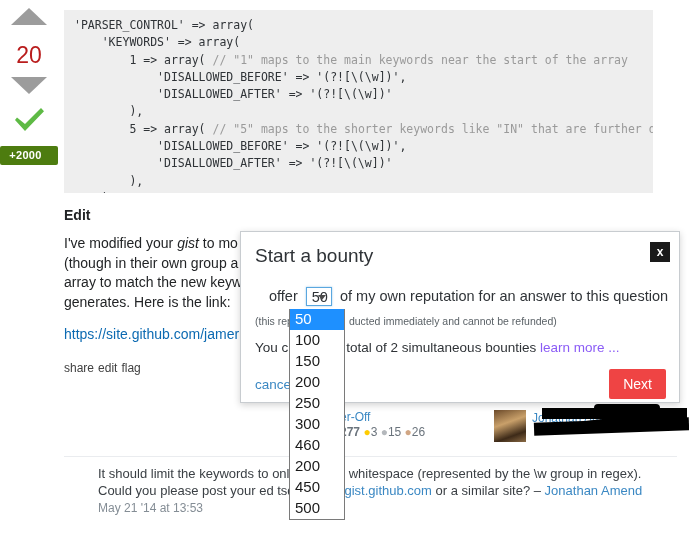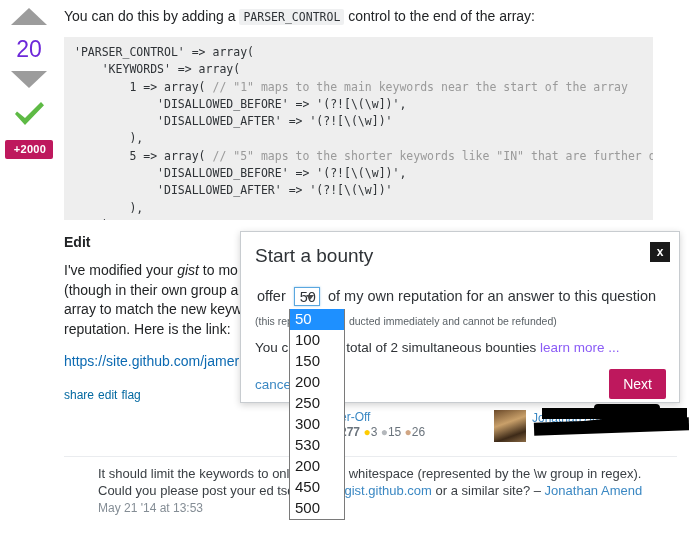--- a/index.html
+++ b/index.html
@@ -28,32 +28,32 @@
     border-bottom: 17px solid #9c9c9c;
     margin-top: 8px;
   }
   .arrow-down {
     border-left: 18px solid transparent;
     border-right: 18px solid transparent;
     border-top: 17px solid #9c9c9c;
     margin-top: 9px;
   }
   .votecount {
-    font-size: 23px; color: #6d28d9; line-height: 26px;
-    margin-top: 11px; font-family: "Liberation Sans", sans-serif;
+    font-size: 23px; color: #b91c1c; line-height: 26px;
+    margin-top: 17px; font-family: "Liberation Sans", sans-serif;
   }
   .checkmark {
     margin-top: 12px; height: 30px; line-height: 30px;
   }
   .checkmark svg { display:block; margin: 0 auto; }
   .bounty-badge {
     display: inline-block; margin-top: 10px;
-    background: #be185d; color: #fff;
+    background: #4d7c0f; color: #fff;
     font-size: 11px; font-weight: bold;
-    padding: 3px 7px 4px 9px; border-radius: 2px;
+    padding: 3px 16px 4px 9px; border-radius: 2px;
     letter-spacing: .3px;
   }
 
   
   #post {
     position: absolute; left: 64px; top: 0; width: 625px;
   }
   .para {
     font-size: 14px; line-height: 19px; color: #222426;
     margin: 7px 0 0 0;
@@ -79,21 +79,21 @@
   .edit-para {
     font-size: 14px; line-height: 19.5px; margin: 11px 0 0 0; color:#222426;
     width: 625px;
   }
   .edit-para em { }
   a.link { color: #0c6ab2; text-decoration: none; }
   a.blue { color: #8b5cf6; text-decoration: none; }
   .gistlink { font-size: 14px; line-height: 19px; margin: 13px 0 0 0; }
 
   .postmenu { margin-top: 17px; font-size: 12px; color: #9199a1; }
-  .postmenu a { color: #0369a1; text-decoration: none; margin-right: 4px; }
+  .postmenu a { color: #404040; text-decoration: none; margin-right: 4px; }
 
   
   #usercards { position: absolute; left: 64px; top: 404px; width: 625px; height: 50px; }
   .ucard { position: absolute; font-size: 12px; }
   .ucard .uname { color: #3b88c3; line-height: 14px; white-space: nowrap; }
   .ucard .urep { color: #6a737c; font-weight: bold; line-height: 16px; font-size: 12px; }
   .ucard .urep .dot { font-weight: normal; }
   .gold { color: #ffcc01; }
   .silver { color: #b4b8bc; }
   .bronze { color: #d1a684; }
@@ -126,38 +126,38 @@
     position: absolute; left: 14px; top: 13px;
     font-size: 19px; color: #2f3337; font-weight: normal;
   }
   #dialog .dclose {
     position: absolute; right: 9px; top: 10px;
     width: 20px; height: 20px; background: #1a1a1a; color: #fff;
     font-size: 12px; text-align: center; line-height: 20px;
     cursor: pointer; font-weight: bold;
   }
   #dialog .offerrow {
-    position: absolute; left: 16px; top: 56px;
+    position: absolute; left: 28px; top: 56px;
     font-size: 14.5px; color: #2f3337; white-space: nowrap; text-align: right;
   }
   #dialog .finenote {
     position: absolute; left: 14px; top: 83px;
     font-size: 10.5px; color: #5b6267;
   }
   #dialog .simnote {
     position: absolute; left: 14px; top: 108px;
     font-size: 13.5px; color: #2f3337;
   }
   #dialog .cancel {
     position: absolute; left: 14px; top: 145px;
     font-size: 13.5px; color: #3b88c3; text-decoration: none; cursor: pointer;
   }
   #dialog .nextbtn {
     position: absolute; right: 13px; top: 137px;
-    background: #be185d; color: #fff; border: none;
+    background: #ef4444; color: #fff; border: none;
     font-size: 14px; padding: 7px 14px; cursor: pointer;
     font-family: "Liberation Sans", sans-serif; border-radius: 2px;
   }
 
   
   .selwrap { position: relative; display: inline-block; vertical-align: middle; margin: 0 4px; }
   .selbox {
     width: 56px; height: 23px; border: 1px solid #5aa7df;
     background: #fff; font-size: 14.5px; color: #2f3337;
     padding: 1px 3px 0 5px; position: relative; cursor: pointer;
@@ -194,42 +194,41 @@
     <div class="arrow-down"></div>
     <div class="checkmark">
       <svg width="34" height="28" viewBox="0 0 34 28" aria-hidden="true">
         <polygon points="3,14 5,11.5 13,18 29,2 32,5.2 13,25" fill="#5eba45"></polygon>
       </svg>
     </div>
     <div class="bounty-badge">+2000</div>
   </div>
 
   <div id="post">
-    <p class="para"><span>You can do this by adding a </span><code class="inline">PARSER_CONTROL</code><span> control to the end of the array:</span></p>
 
     <pre class="codeblock">'PARSER_CONTROL' =&gt; array(
     'KEYWORDS' =&gt; array(
         1 =&gt; array( <span class="cmt">// "1" maps to the main keywords near the start of the array</span>
             'DISALLOWED_BEFORE' =&gt; '(?![\(\w])',
             'DISALLOWED_AFTER' =&gt; '(?![\(\w])'
         ),
         5 =&gt; array( <span class="cmt">// "5" maps to the shorter keywords like "IN" that are further down</span>
             'DISALLOWED_BEFORE' =&gt; '(?![\(\w])',
             'DISALLOWED_AFTER' =&gt; '(?![\(\w])'
         ),
     )
 )</pre>
 
     <h3 class="edit-head">Edit</h3>
 
     <div class="edit-para">
       <span>I've modified your </span><em>gist</em><span> to mo</span><br>
       <span>(though in their own group a</span><br>
       <span>array to match the new keyw</span><br>
-      <span>reputation. Here is the link:</span>
+      <span>generates. Here is the link:</span>
     </div>
 
     <div class="gistlink">
       <a class="link" href="#">https://site.github.com/jamer</a>
     </div>
 
     <div class="postmenu">
       <a href="#">share</a><a href="#">edit</a><a href="#">flag</a>
     </div>
   </div>
@@ -291,20 +290,20 @@
   </div>
 
   <div class="optlist" style="left:289px; top:309px;">
     <ul>
         <li class="sel">50</li>
         <li>100</li>
         <li>150</li>
         <li>200</li>
         <li>250</li>
         <li>300</li>
-        <li>530</li>
+        <li>460</li>
         <li>200</li>
         <li>450</li>
         <li>500</li>
       </ul>
   </div>
 
 </div>
 
 </body></html>

